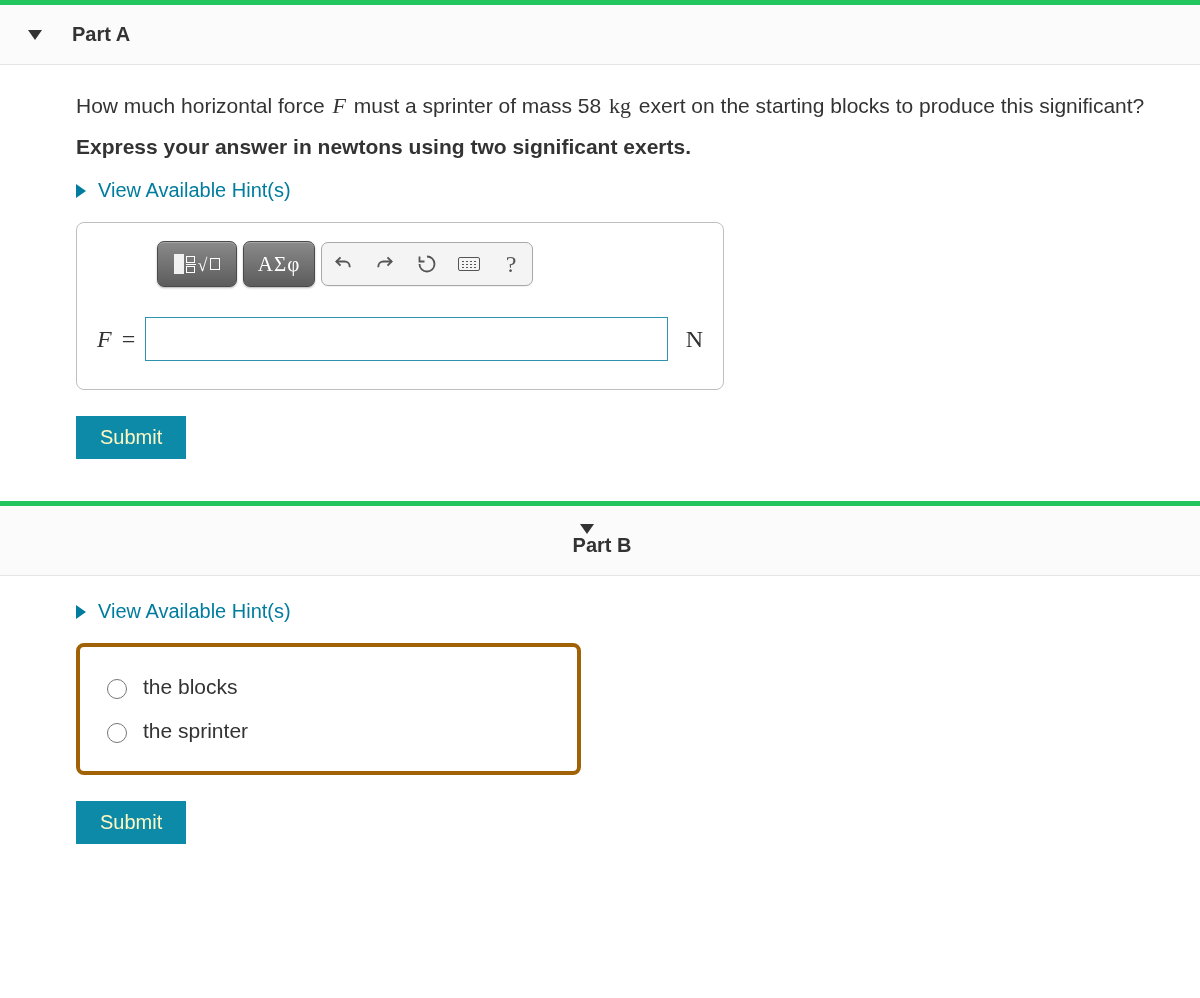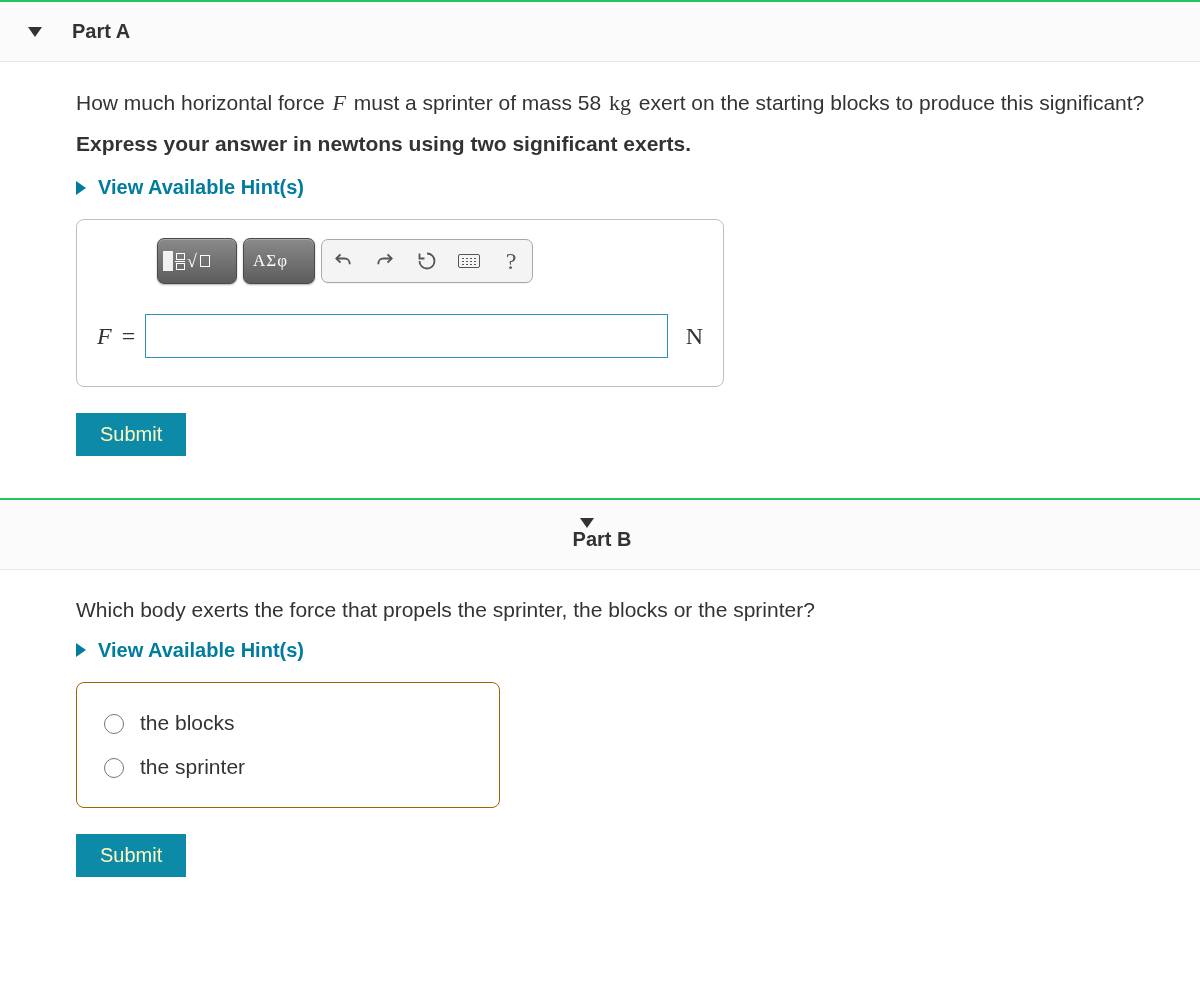--- a/index.html
+++ b/index.html
@@ -9,42 +9,42 @@
     font-family: "Helvetica Neue", Helvetica, Arial, sans-serif;
     font-size: 20px;
     color: #333;
     background: #fff;
   }
   .container { width: 1200px; }
   .part-header {
     display: flex;
     align-items: center;
     padding: 18px 24px 18px 28px;
-    border-top: 2px solid #22c55e;
+    border-top: 5px solid #22c55e;
     border-bottom: 1px solid #e5e5e5;
     background: #fbfbfb;
     font-weight: 700;
     font-size: 20px;
     cursor: pointer;
   }
   .part-header .chev {
     width: 0; height: 0;
     border-left: 7px solid transparent;
     border-right: 7px solid transparent;
     border-top: 10px solid #333;
     margin-right: 30px;
   }
   .part-body { padding: 24px 24px 24px 76px; }
   .question { font-size: 21px; line-height: 1.55; margin-bottom: 12px; }
   .question .var { font-family: "Times New Roman", Times, serif; font-style: italic; font-size: 22px; margin: 0 2px; }
   .question .rm  { font-family: "Times New Roman", Times, serif; font-style: normal; font-size: 22px; margin: 0 2px; }
   .instruction { font-weight: 700; font-size: 21px; margin-bottom: 20px; }
   .hints {
     color: #007c9e;
-    font-weight: 700;
+    font-weight: 400;
     font-size: 20px;
     display: flex;
     align-items: center;
     cursor: pointer;
     margin-bottom: 20px;
   }
   .hints .tri {
     width: 0; height: 0;
     border-top: 7px solid transparent;
     border-bottom: 7px solid transparent;
@@ -65,28 +65,28 @@
     background: #f4f4f4;
     box-shadow: 0 1px 0 rgba(0,0,0,0.05);
   }
   .tb-btn {
     display:flex; align-items:center; justify-content:center;
     width: 42px; height: 42px;
     font-size: 22px; color:#555;
     cursor:pointer;
   }
   .tb-dark {
-    display:flex; align-items:center; justify-content:flex-end;
+    display:flex; align-items:center; justify-content:center;
     height: 46px;
     padding: 0 26px;
     border: 1px solid #4a4a4a;
     border-radius: 7px;
     background: linear-gradient(#8a8a8a,#5c5c5c);
     color: #fff;
-    font-size: 17px;
+    font-size: 21px;
     font-family: "Times New Roman", serif;
     cursor:pointer;
     box-shadow: inset 0 1px 0 rgba(255,255,255,.25), 0 1px 2px rgba(0,0,0,.3);
   }
   .tb-dark.templates { width: 80px; }
   .tb-dark.symbols   { width: 72px; letter-spacing: 1px; }
   .input-row {
     margin-top: 30px;
     display:flex; align-items:center;
   }
@@ -114,24 +114,24 @@
     margin-top: 26px;
     background: #0d8aa8;
     color:#fef9c3;
     border:none;
     font-size: 20px;
     padding: 10px 24px;
     cursor:pointer;
   }
 
   .mc-box {
-    border: 1px solid #a16207;
+    border: 4px solid #a16207;
     border-radius: 8px;
     padding: 18px 22px;
-    width: 424px;
+    width: 505px;
   }
   .mc-option {
     display:flex; align-items:center;
     font-size: 21px;
     padding: 10px 0;
     cursor:pointer;
   }
   .mc-option input {
     width:20px; height:20px; margin-right:16px;
     accent-color:#555;
@@ -233,21 +233,20 @@
 
     <button class="submit-btn">Submit</button>
   </div>
 
   <div class="part-header" style="margin-top:18px;flex-direction:column;">
     <span class="chev"></span>
     <span>Part B</span>
   </div>
 
   <div class="part-body">
-    <div class="question">Which body exerts the force that propels the sprinter, the blocks or the sprinter?</div>
     <div class="hints">
       <span class="tri"></span>
       <span>View Available Hint(s)</span>
     </div>
 
     <div class="mc-box">
       <label class="mc-option">
         <input type="radio" name="pb" style="">
         <span>the blocks</span>
       </label>

